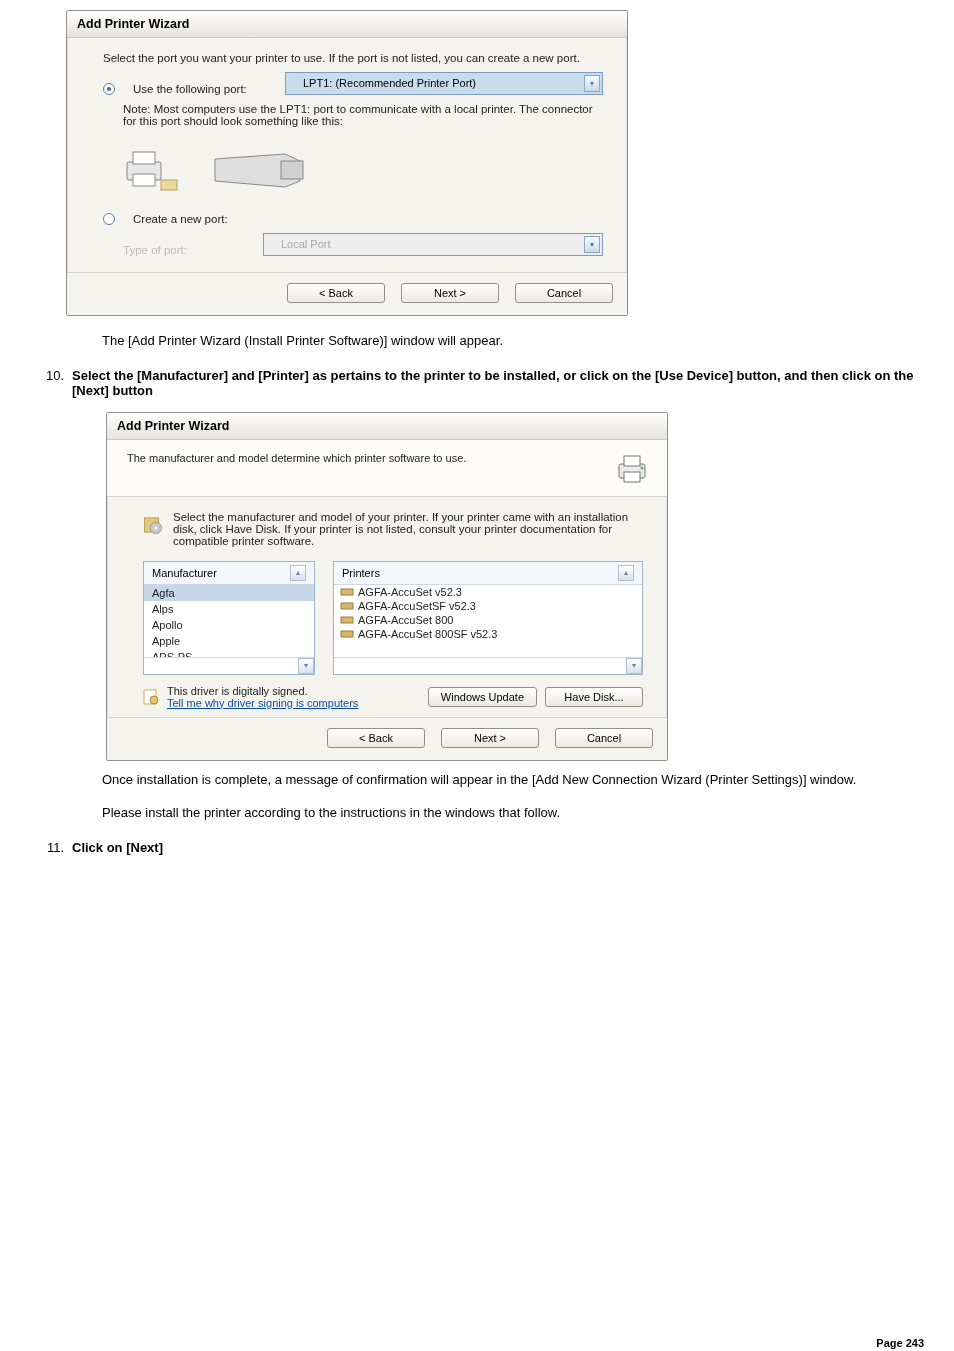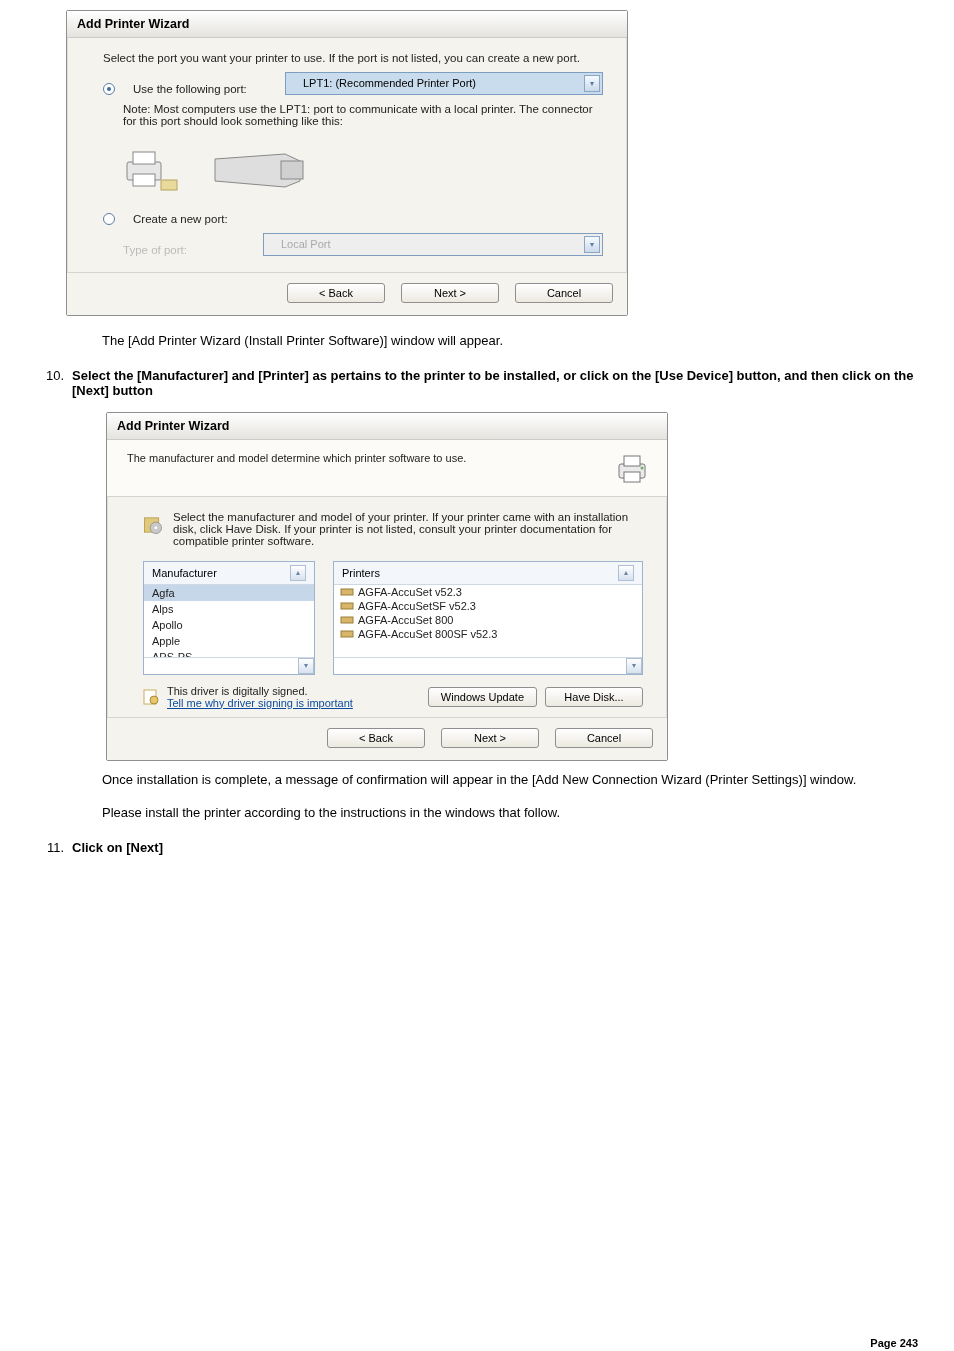--- a/index.html
+++ b/index.html
@@ -31,21 +31,21 @@
   .mfg{width:170px}
   .prn{flex:1}
   .lh{border-bottom:1px solid #cfd8e4;padding:3px 8px;background:#f3f6fb;color:#000;display:flex;align-items:center;justify-content:space-between}
   .litems{padding:0;overflow:hidden;flex:1}
   .li{padding:2px 8px}
   .li.sel{background:#c7d7ea}
   .pi{display:flex;align-items:center;gap:4px;padding:1px 6px}
   .scrollbtn{width:14px;height:14px;border:1px solid #b0c0d3;background:linear-gradient(#fff,#d6e1ef);display:inline-flex;align-items:center;justify-content:center;font-size:8px;color:#6b86a4}
   .signed{display:flex;align-items:center;gap:8px;margin:10px 0 0 0;font-size:11px}
   .link{color:#0a4b9e;text-decoration:underline}
-  .footer{position:absolute;bottom:12px;right:36px;font-size:11px}
+  .footer{position:absolute;bottom:12px;right:30px;font-size:11px}
   .disk-icon{width:28px;height:28px}
 </style>
 </head>
 <body>
 
 <div class="page">
 
   <div class="dialog">
     <div class="titlebar">Add Printer Wizard</div>
     <div class="body">
@@ -174,21 +174,21 @@
         </div>
       </div>
 
       <div class="signed">
         <svg width="16" height="16">
             <rect x="1" y="1" width="12" height="14" fill="#fff" stroke="#c8b060"></rect>
             <circle cx="11" cy="11" r="4" fill="#e8c76a" stroke="#a98a39"></circle>
           </svg>
         <div style="flex:1">
           <div>This driver is digitally signed.</div>
-          <div class="link">Tell me why driver signing is important</div>
+          <div class="link">Tell me why driver signing is computers</div>
         </div>
         <span class="btn">Windows Update</span>
         <span class="btn">Have Disk...</span>
       </div>
     </div>
     <div class="btnrow">
       <span class="btn">&lt; Back</span>
       <span class="btn">Next &gt;</span>
       <span class="btn">Cancel</span>
     </div>

